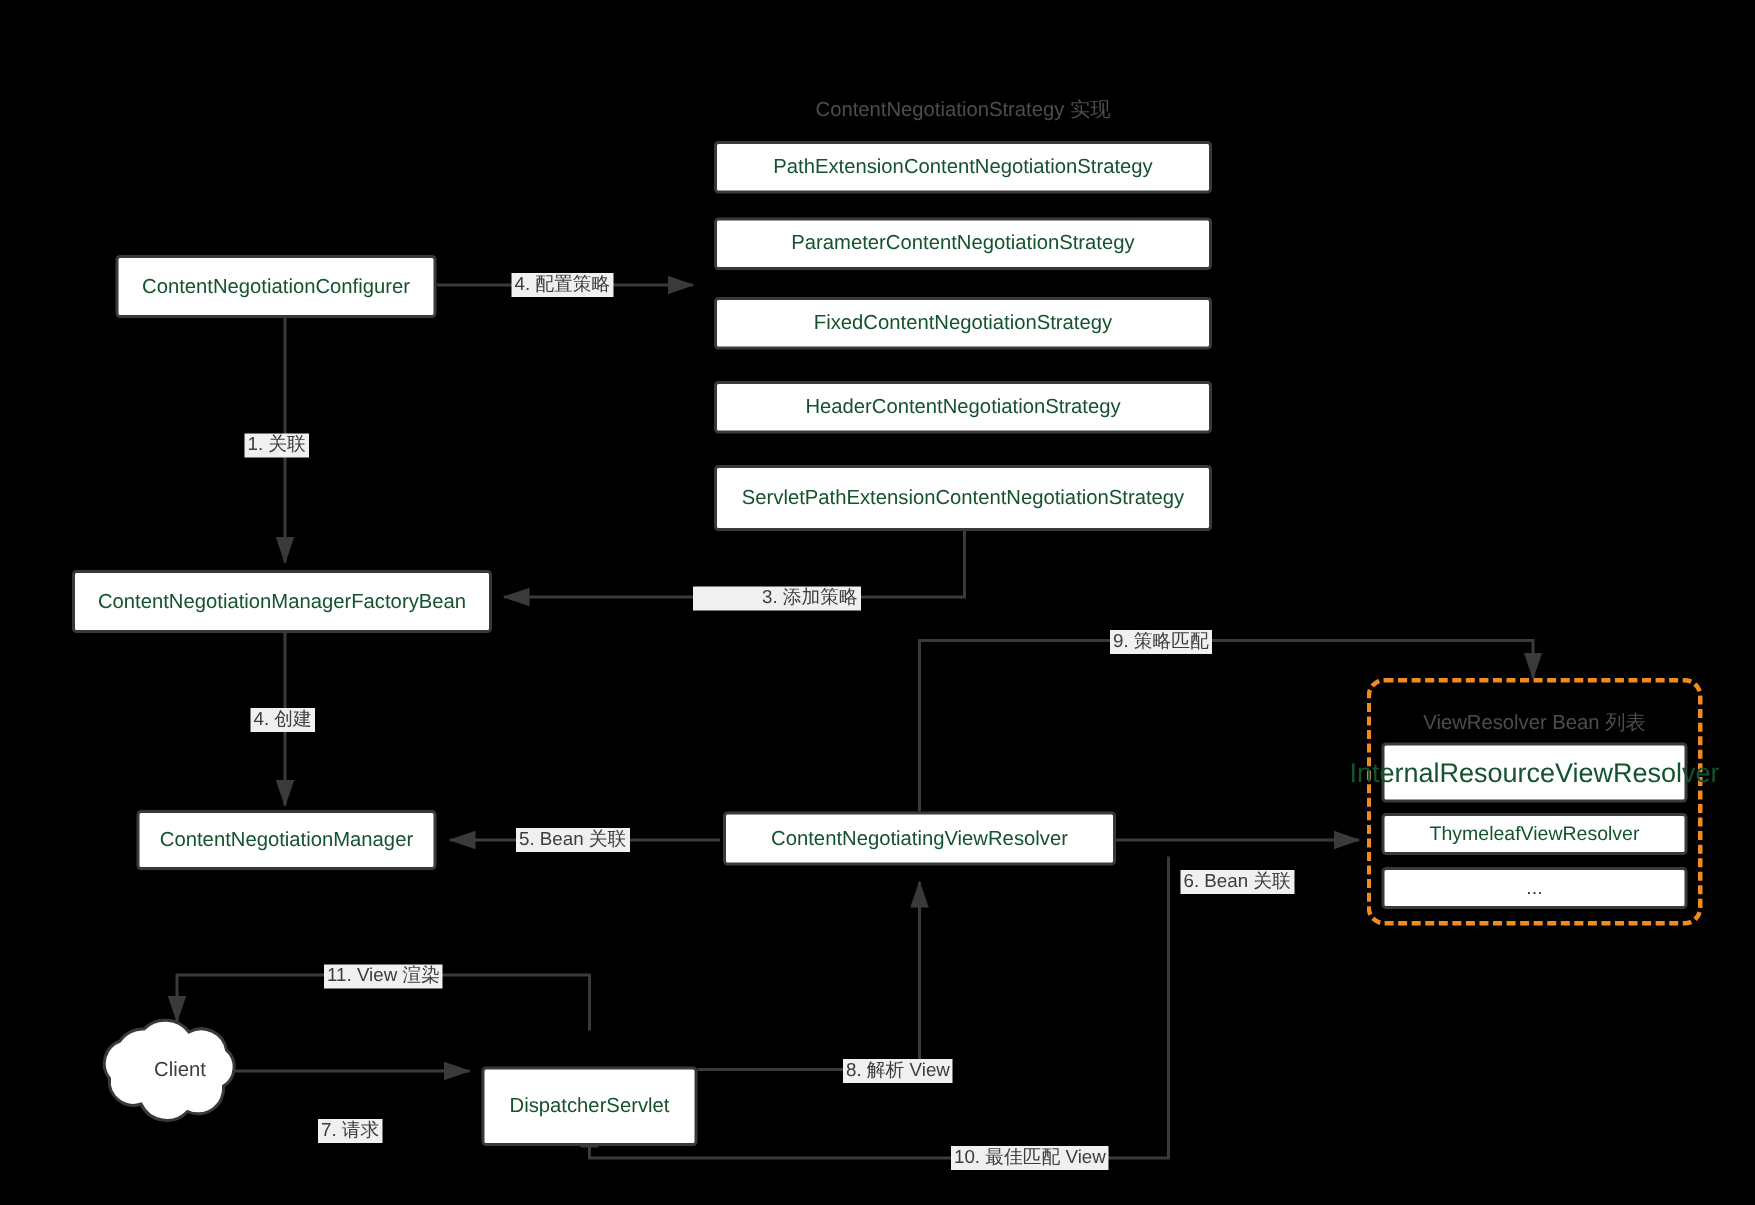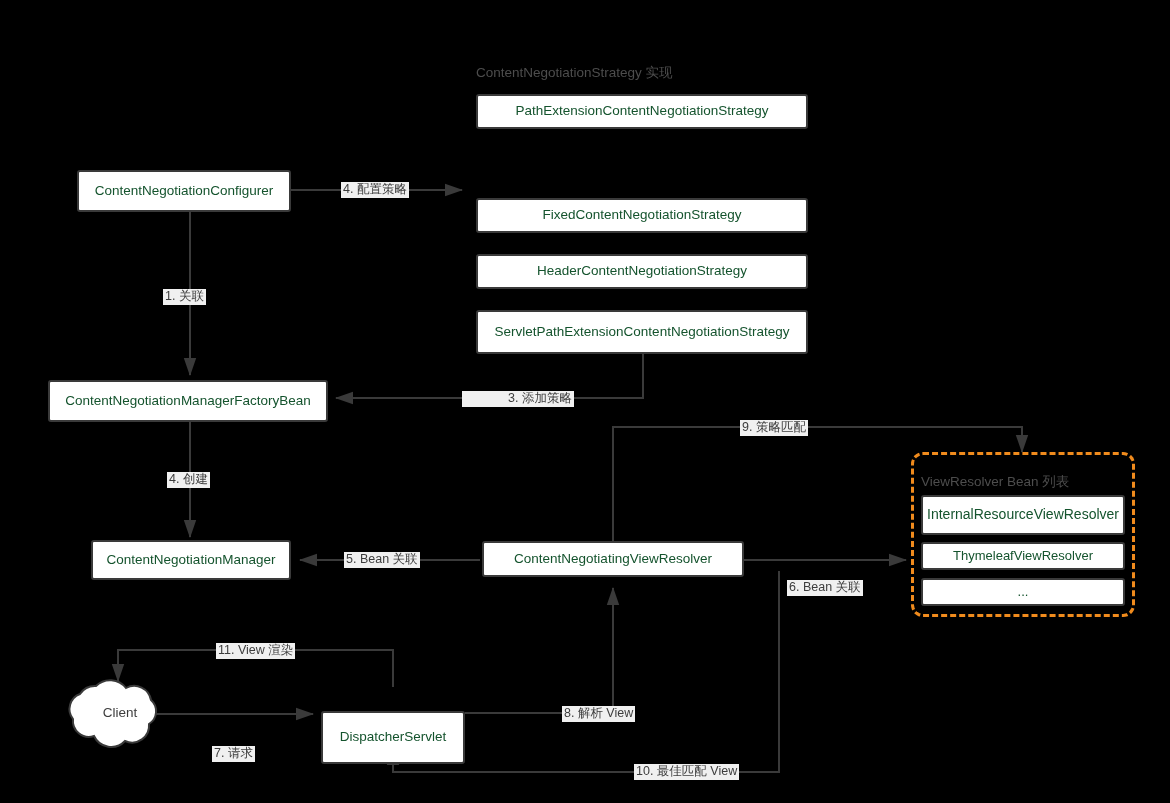--- a/index.html
+++ b/index.html
@@ -36,21 +36,21 @@
     color: #14532d;
     font-size: 13.5px;
     line-height: 1.25;
     padding: 2px 6px;
     z-index: 3;
   }
   .grouptitle {
     position: absolute;
     color: #4d4d4d;
     font-size: 13.5px;
-    text-align: left;
+    text-align: center;
     z-index: 3;
     white-space: nowrap;
   }
   .edge-label {
     position: absolute;
     background: #f0f0f0;
     color: #3d3d3d;
     font-size: 12.5px;
     line-height: 1.1;
     padding: 1px 2px;
@@ -117,20 +117,21 @@
                a16,16 0 0,1 -21,-17
                a16,16 0 0,1 7,-25
                a18,18 0 0,1 16,-8 z" fill="#ffffff" stroke="#3a3a3a" stroke-width="2"></path>
     </g>
   </svg>
 
   <div class="grouptitle" style="left:476px; top:64px; width:332px;">ContentNegotiationStrategy 实现</div>
 
   <div class="node" style="left:476px; top:94px; width:332px; height:35px;">PathExtensionContentNegotiationStrategy</div>
 
+  <div class="node" style="left:476px; top:145px; width:332px; height:35px;">ParameterContentNegotiationStrategy</div>
 
   <div class="node" style="left:476px; top:198px; width:332px; height:35px;">FixedContentNegotiationStrategy</div>
 
   <div class="node" style="left:476px; top:254px; width:332px; height:35px;">HeaderContentNegotiationStrategy</div>
 
   <div class="node" style="left:476px; top:310px; width:332px; height:44px;">ServletPathExtensionContentNegotiationStrategy</div>
 
   <div class="node" style="left:77px; top:170px; width:214px; height:42px;">ContentNegotiationConfigurer</div>
 
   <div class="node" style="left:48px; top:380px; width:280px; height:42px;">ContentNegotiationManagerFactoryBean</div>
@@ -140,21 +141,21 @@
   <div class="node" style="left:482px; top:541px; width:262px; height:36px;">ContentNegotiatingViewResolver</div>
 
   <div class="node" style="left:321px; top:687px; width:144px; height:53px;margin-top:24px;">DispatcherServlet</div>
 
   <div class="cloud-label" style="left:90px; top:705px; width:60px; text-align:center;">Client</div>
 
   <div class="orange-group" style="left:911px; top:452px; width:224px; height:165px;"></div>
 
   <div class="grouptitle" style="left:921px; top:473px; width:204px;">ViewResolver Bean 列表</div>
 
-  <div class="node" style="left:921px; top:495px; width:204px; height:40px; font-size:14px;">InternalResourceViewResolver</div>
+  <div class="node" style="left:921px; top:495px; width:204px; height:40px; font-size:18px;">InternalResourceViewResolver</div>
 
   <div class="node" style="left:921px; top:542px; width:204px; height:28px; font-size:13px;">ThymeleafViewResolver</div>
 
   <div class="node" style="left:921px; top:578px; width:204px; height:28px; font-size:13px;">...</div>
 
   <div class="edge-label" style="left:163px; top:289px;">1. 关联</div>
 
   <div class="edge-label" style="left:341px; top:182px;">4. 配置策略</div>
 
   <div class="edge-label" style="left:462px; top:391px;padding-left:46px;">3. 添加策略</div>

